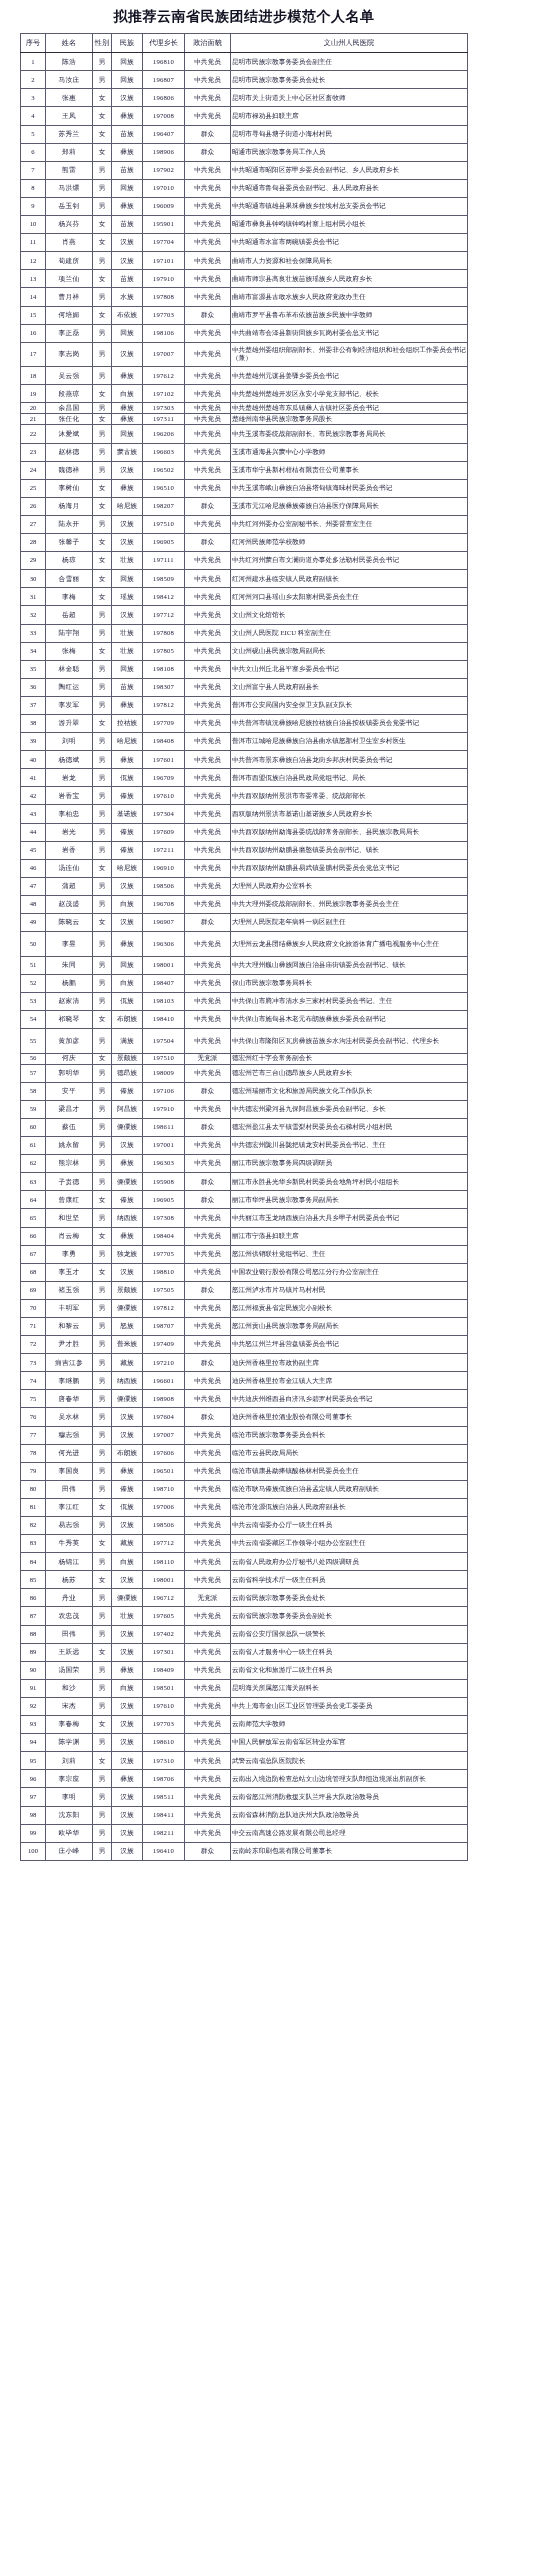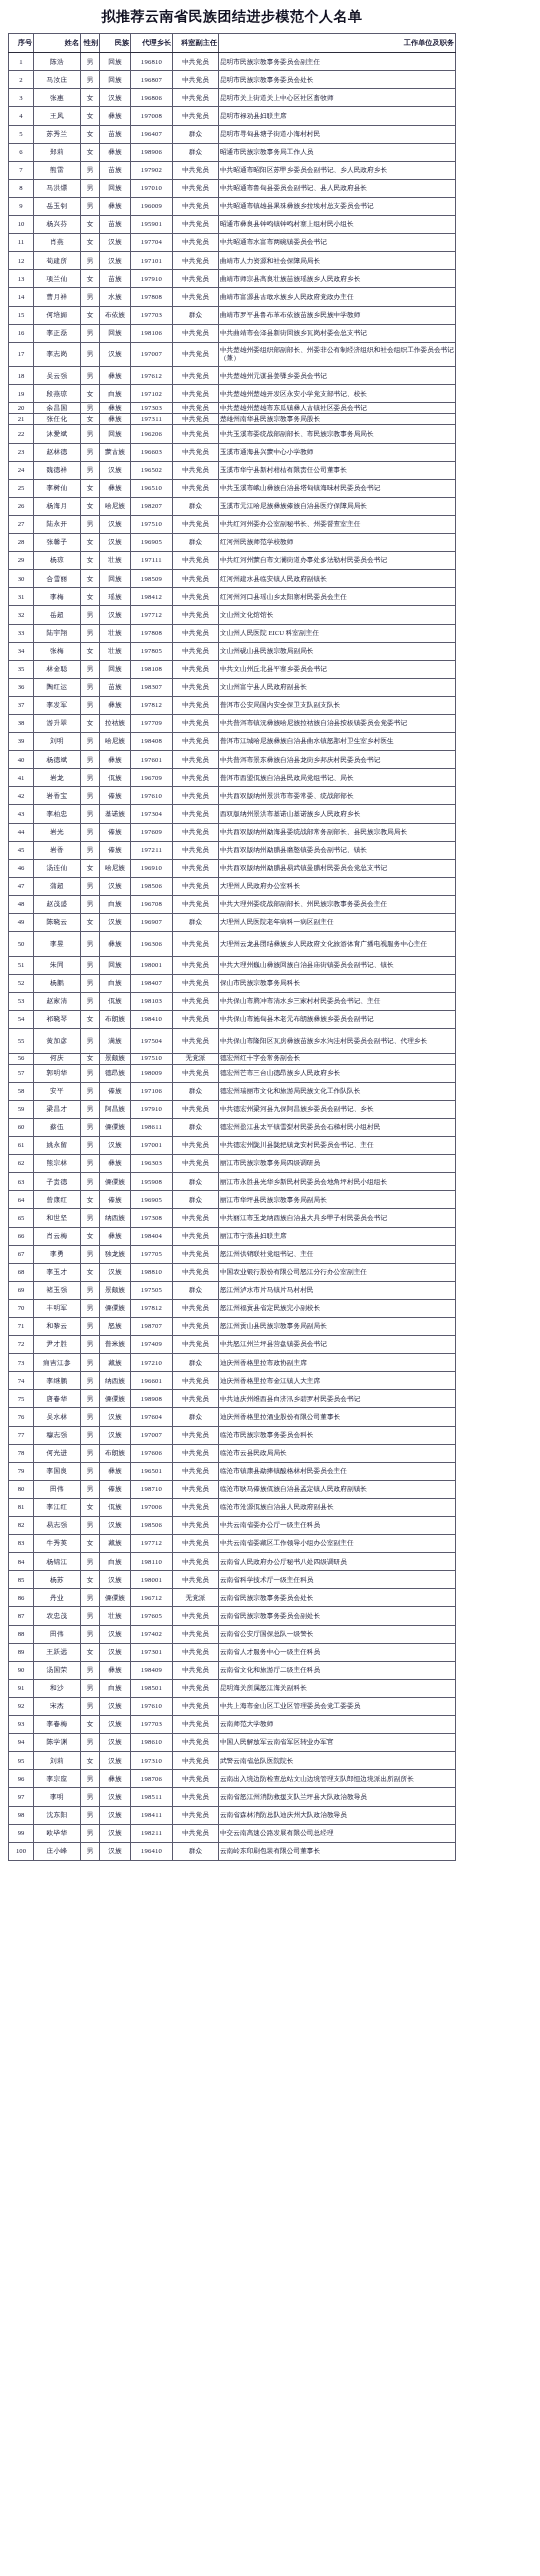--- a/index.html
+++ b/index.html
@@ -10,20 +10,21 @@
   body {
     width: 540px;
     font-family: "Liberation Serif", "DejaVu Serif", serif;
     color: #1a1a2e;
     -webkit-font-smoothing: none;
   }
   .page {
     width: 464px;
     box-sizing: border-box;
     padding: 0 8px 9px 8px;
+    margin-left: 12px;
   }
   .doc-title {
     text-align: center;
     font-size: 14px;
     font-weight: bold;
     letter-spacing: 0.5px;
     color: #111122;
     padding: 8px 0 7.2px 0;
     font-family: "Liberation Serif", "DejaVu Serif", serif;
   }
@@ -36,22 +37,22 @@
   table.roster th,
   table.roster td {
     border: 0.6px solid #5a5a6e;
     font-size: 6.7px;
     line-height: 1.25;
     padding: 1.8px 0.9px;
     vertical-align: middle;
     color: #1c1c38;
   }
   table.roster thead th {
-    font-weight: bold;
-    text-align: right;
+    font-weight: normal;
+    text-align: center;
     font-size: 7.2px;
     padding: 4.5px 0.9px;
     border-bottom: 1.1px solid #2b2b3a;
   }
   col.c-seq    { width: 25px; }
   col.c-name   { width: 47px; }
   col.c-sex    { width: 19px; }
   col.c-eth    { width: 31px; }
   col.c-birth  { width: 42px; }
   col.c-pol    { width: 46px; }
@@ -89,22 +90,22 @@
         <col class="c-pol">
         <col class="c-work">
     </colgroup>
     <thead>
       <tr>
         <th>序号</th>
         <th>姓名</th>
         <th>性别</th>
         <th>民族</th>
         <th>代理乡长</th>
-        <th>科室副主任</th>
-        <th>工作单位及职务</th>
+        <th>政治面貌</th>
+        <th>文山州人民医院</th>
       </tr>
     </thead>
     <tbody id="roster-body">
         <tr class="r-norm">
           <td class="seq">1</td>
           <td class="name">陈浩</td>
           <td class="sex">男</td>
           <td class="eth">回族</td>
           <td class="birth">196810</td>
           <td class="pol">中共党员</td>

